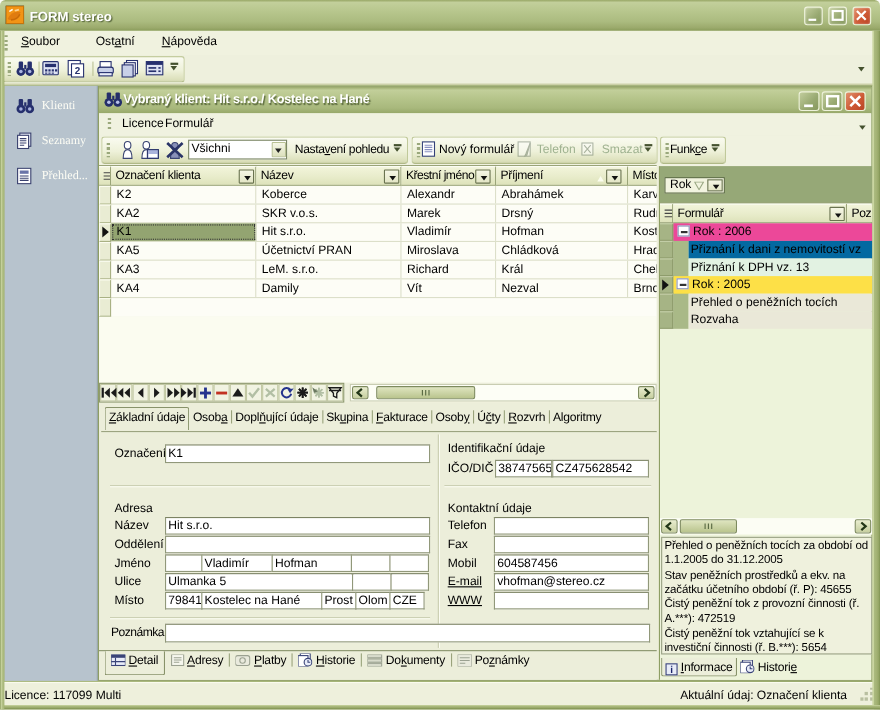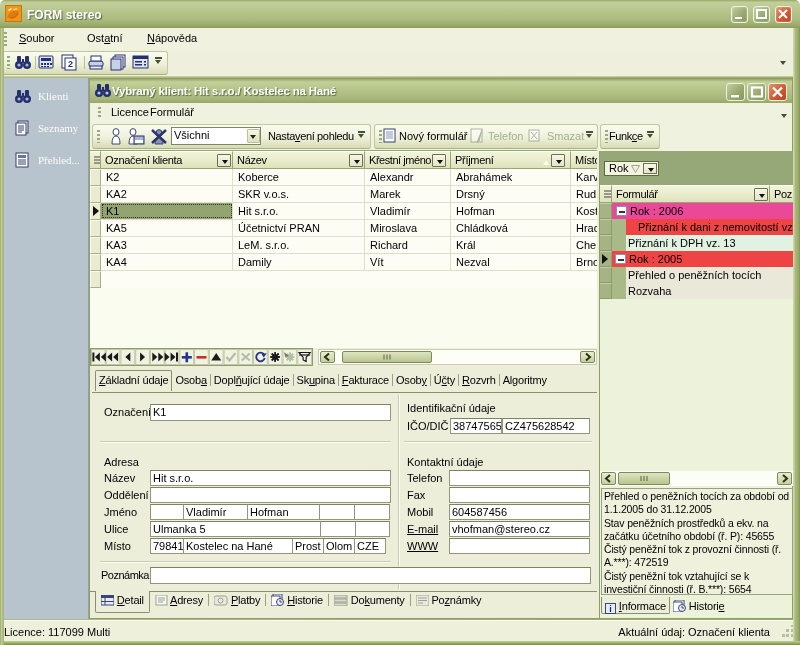--- a/index.html
+++ b/index.html
@@ -596,23 +596,23 @@
               <line x1="0" y1="5" x2="8" y2="5"></line>
               <line x1="0" y1="8" x2="8" y2="8"></line>
             </g>
           </svg></div>
       <div class="hcell" style="left:12px;width:158px;height:18px">Formulář<div class="fbtn" style="left:142px"></div></div>
       <div class="hcell" style="left:170px;width:23px;height:18px;border-right:none">Poz</div>
     </div>
     <div id="rrows">
       <div class="abs" style="left:12px;top:52px;width:14px;height:96px;background:#a9b987"></div>
       <div class="trow" style="top:52px;background:#ec4899"><span style="display:inline-block;width:11px;height:10px;background:#fff;border:1px solid #8892b8;vertical-align:-1px;position:relative"><span style="position:absolute;left:2px;top:4px;width:6px;height:1.5px;background:#333"></span></span>&nbsp;Rok : 2006</div>
-      <div class="trow" style="top:68px;left:26px;width:167px;background:#ef4444;padding-left:12px">Přiznání k dani z nemovitostí vz</div>
+      <div class="trow" style="top:68px;left:26px;width:167px;background:#0369a1;padding-left:2px">Přiznání k dani z nemovitostí vz</div>
       <div class="trow" style="top:84px;left:26px;width:167px;background:#e2f2e2;padding-left:2px">Přiznání k DPH vz. 13</div>
-      <div class="trow" style="top:100px;background:#ef4444"><span style="display:inline-block;width:11px;height:10px;background:#fff;border:1px solid #8892b8;vertical-align:-1px;position:relative;margin-left:-1px"><span style="position:absolute;left:2px;top:4px;width:6px;height:1.5px;background:#333"></span></span>&nbsp;Rok : 2005</div>
+      <div class="trow" style="top:100px;background:#fde047"><span style="display:inline-block;width:11px;height:10px;background:#fff;border:1px solid #8892b8;vertical-align:-1px;position:relative;margin-left:-1px"><span style="position:absolute;left:2px;top:4px;width:6px;height:1.5px;background:#333"></span></span>&nbsp;Rok : 2005</div>
       <div class="trow" style="top:116px;left:26px;width:167px;background:#eae8d8;padding-left:2px">Přehled o peněžních tocích</div>
       <div class="trow" style="top:132px;left:26px;width:167px;background:#eae8d8;padding-left:2px">Rozvaha</div>
       <div class="tgut" style="top:52px"></div>
       <div class="tgut" style="top:68px"></div>
       <div class="tgut" style="top:84px"></div>
       <div class="tgut" style="top:100px"><svg width="9" height="13" style="margin:1px 0 0 1px">
             <path d="M1 1 L7 6 L1 11 Z" fill="#111"></path>
           </svg></div>
       <div class="tgut" style="top:116px"></div>
       <div class="tgut" style="top:132px"></div>

